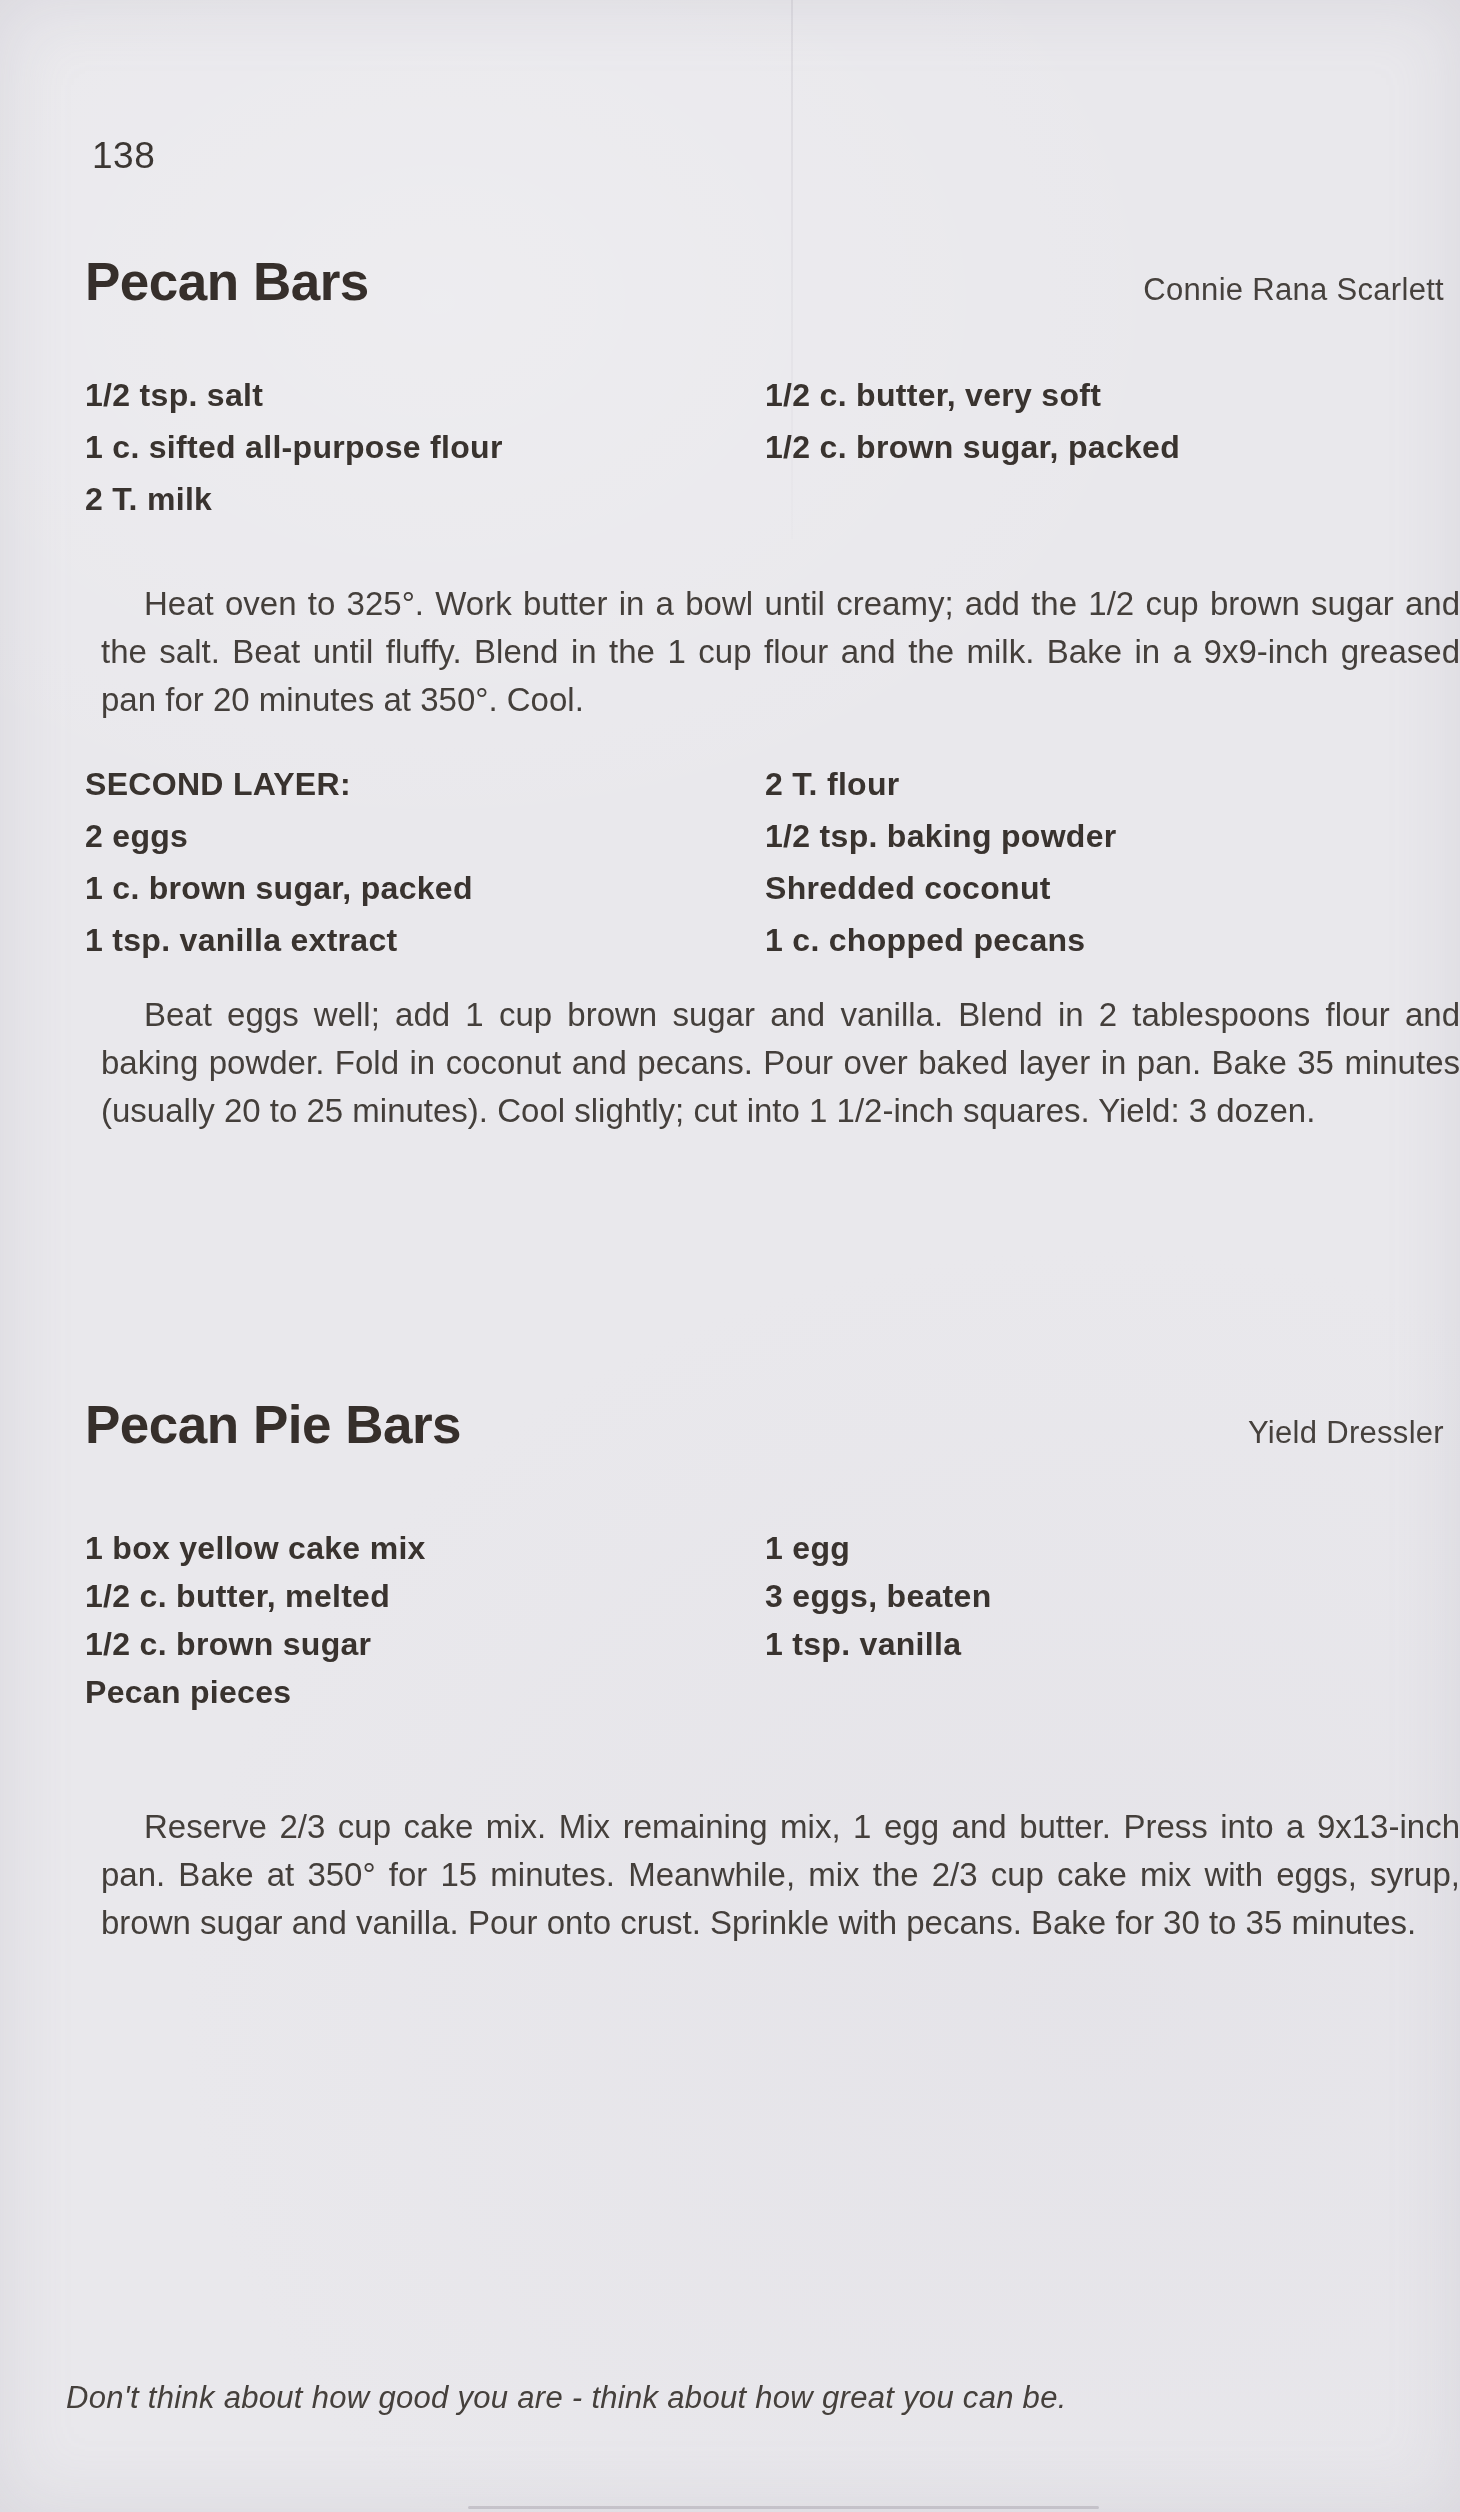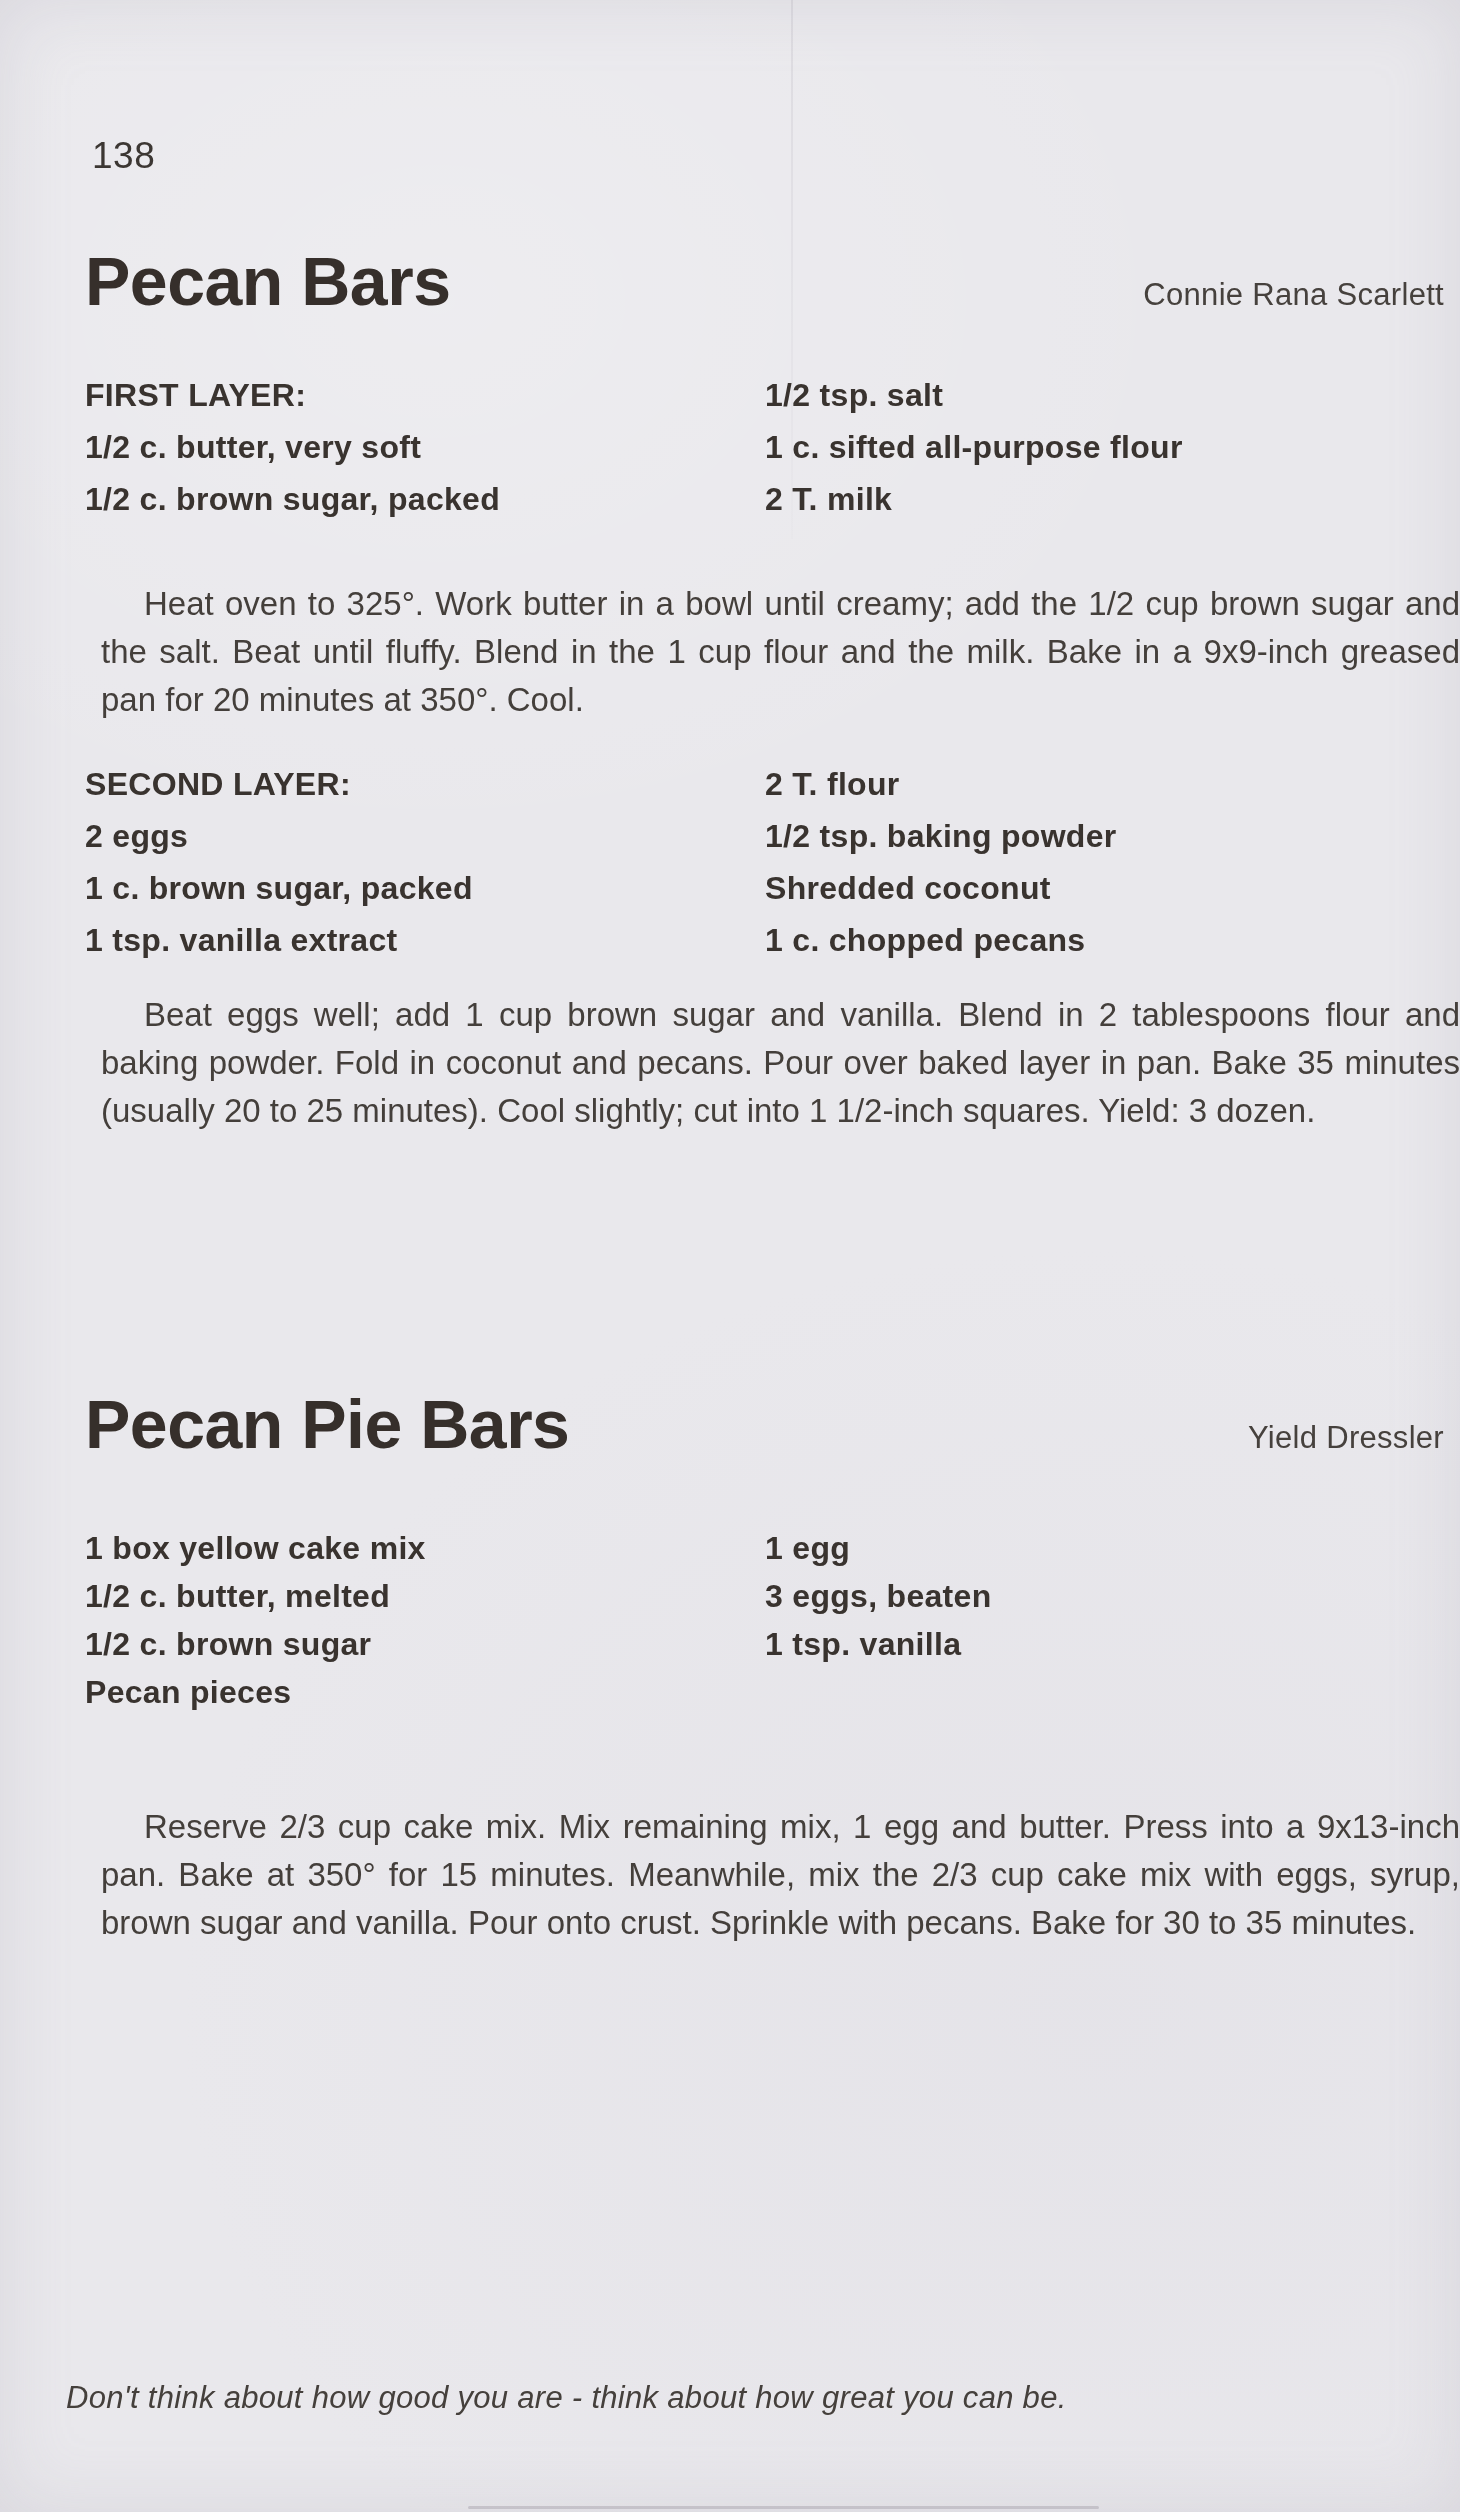--- a/index.html
+++ b/index.html
@@ -24,21 +24,21 @@
     font-size: 37px; line-height: 37px;
     color: #3c3733; letter-spacing: 0.5px;
   }
 
   .recipe-header {
     left: 85px; width: 1359px;
     display: flex; justify-content: space-between; align-items: baseline;
   }
   .recipe-title {
     margin: 0;
-    font-size: 68px; line-height: 75px;
+    font-size: 53px; line-height: 75px;
     font-weight: bold; color: #362f2b; letter-spacing: -0.5px;
     white-space: nowrap;
   }
   .recipe-author {
     font-size: 31px; color: #46413d; letter-spacing: 0.3px;
     white-space: nowrap;
   }
 
   .ing-grid {
     left: 85px; width: 1359px;
@@ -87,21 +87,20 @@
   <div class="abs crease"></div>
 
   <div class="abs page-number">138</div>
 
   <div class="abs recipe-header" style="top:244px">
     <h1 class="recipe-title">Pecan Bars</h1>
     <span class="recipe-author">Connie Rana Scarlett</span>
   </div>
 
   <div class="abs ing-grid rows-102" style="top:369px">
-    <div class="ing">FIRST LAYER:</div>
     <div class="ing">1/2 tsp. salt</div>
     <div class="ing">1/2 c. butter, very soft</div>
     <div class="ing">1 c. sifted all-purpose flour</div>
     <div class="ing">1/2 c. brown sugar, packed</div>
     <div class="ing">2 T. milk</div>
   </div>
 
   <p class="abs instructions" style="top:564px">Heat oven to 325°. Work butter in a bowl until creamy; add the 1/2 cup brown sugar and the salt. Beat until fluffy. Blend in the 1 cup flour and the milk. Bake in a 9x9-inch greased pan for 20 minutes at 350°. Cool.</p>
 
   <div class="abs ing-grid rows-102" style="top:758px">

